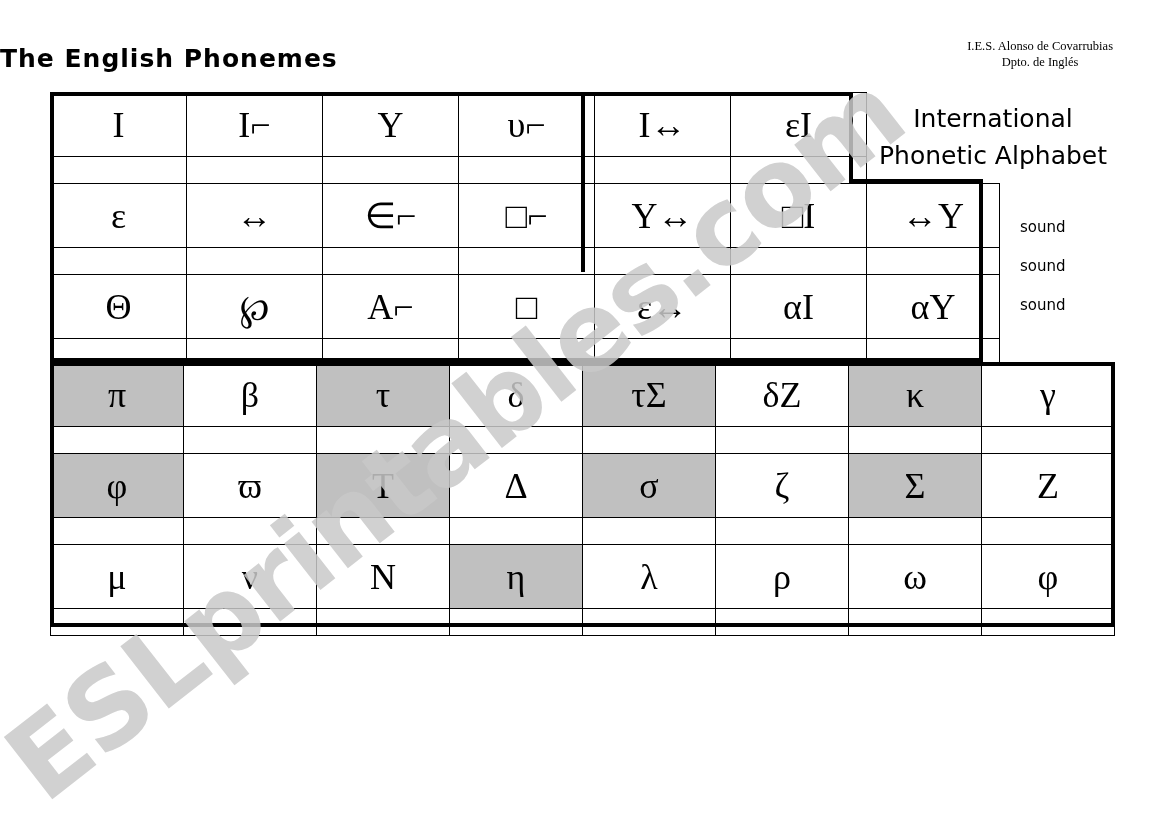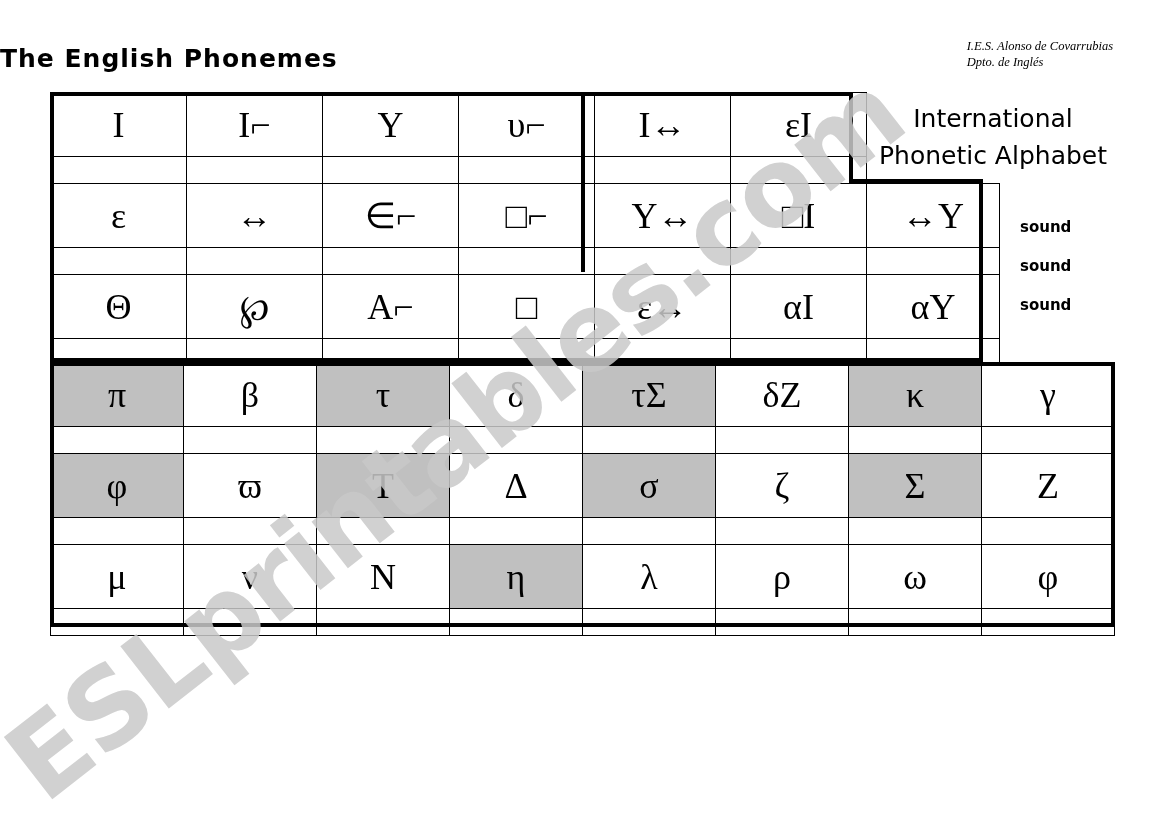--- a/index.html
+++ b/index.html
@@ -40,23 +40,22 @@
     font-family:"DejaVu Sans", sans-serif;
     font-weight:bold;
     font-size:25px;
     letter-spacing:1px;
     color:#000;
     z-index:3;
   }
   #school{
     position:absolute;
     right:56px; top:38px;
-    text-align:left;
+    text-align:center;
     font-family:"Liberation Serif", serif;
-    font-style:italic;
     font-size:12.5px;
     line-height:16px;
     color:#000;
     z-index:3;
   }
 
   
   #ipa-heading{
     position:absolute;
     left:868px; top:100px; width:250px;
@@ -65,21 +64,21 @@
     font-size:25px;
     line-height:37px;
     color:#000;
     z-index:3;
   }
   #side-labels{
     position:absolute;
     left:1020px; top:218px;
     z-index:3;
     font-family:"DejaVu Sans", sans-serif;
-    font-weight:bold;
+    font-weight:normal;
     font-size:15px;
     color:#000;
   }
   #side-labels div{ margin-bottom:21px; }
 
   
   .grid{
     position:absolute;
     border-collapse:collapse;
     table-layout:fixed;

